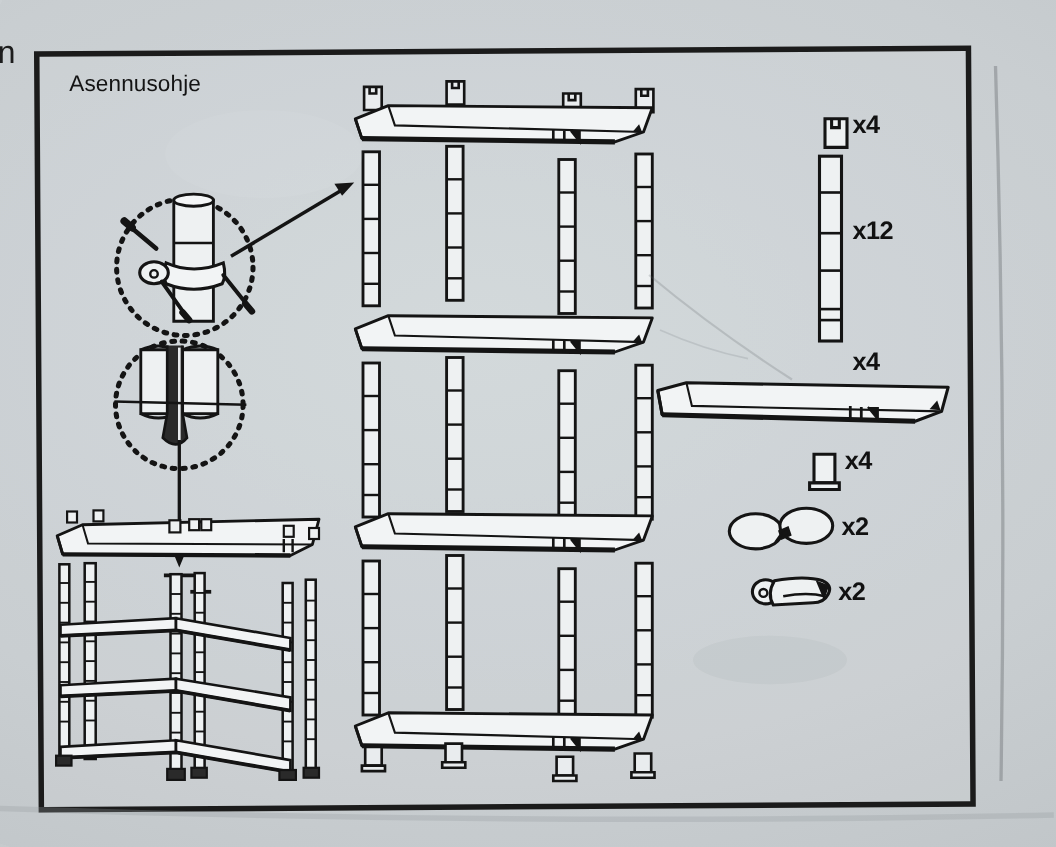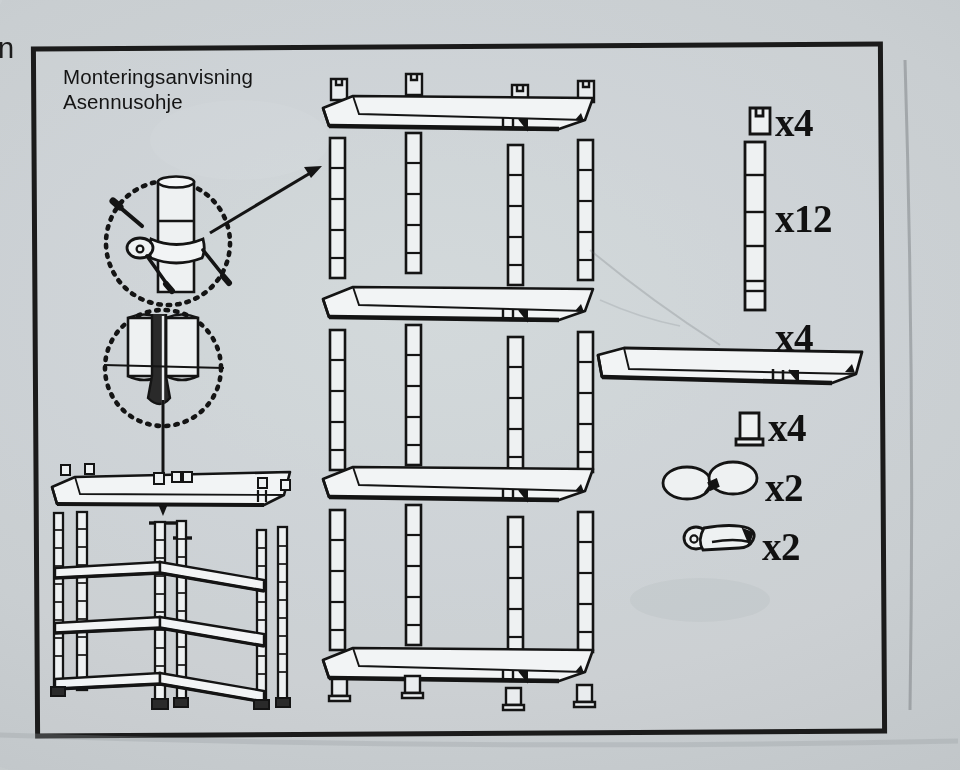--- a/index.html
+++ b/index.html
@@ -48,34 +48,33 @@
   #title div{white-space:nowrap;}
 
   svg.layer{position:absolute;left:0;top:0;width:960px;height:770px;pointer-events:none;}
 
   
   .qty{
     position:absolute;
     font-weight:bold;font-size:31px;color:#111;
     letter-spacing:-.5px;
   }
-  .qty.big{font-size:39px;font-family:Liberation Serif, serif;}
+  .qty.big{font-size:23px;}
 </style>
 </head>
 <body>
 
 <div id="photo">
   <div id="grain"></div>
 
   <div id="cutoff">n</div>
 
   <div id="frame"></div>
 
   <div id="title">
-    <div>Monteringsanvisning</div>
     <div>Asennusohje</div>
   </div>
 
   <svg class="layer" viewBox="0 0 960 770">
     <defs>
       <g id="cap">
 
         <path d="M0,0 h16 v21 h-16 z" fill="#e9ecee" stroke="#141414" stroke-width="2.4"></path>
         <path d="M5,0 v6 h6 v-6" fill="none" stroke="#141414" stroke-width="2.4"></path>
       </g>

